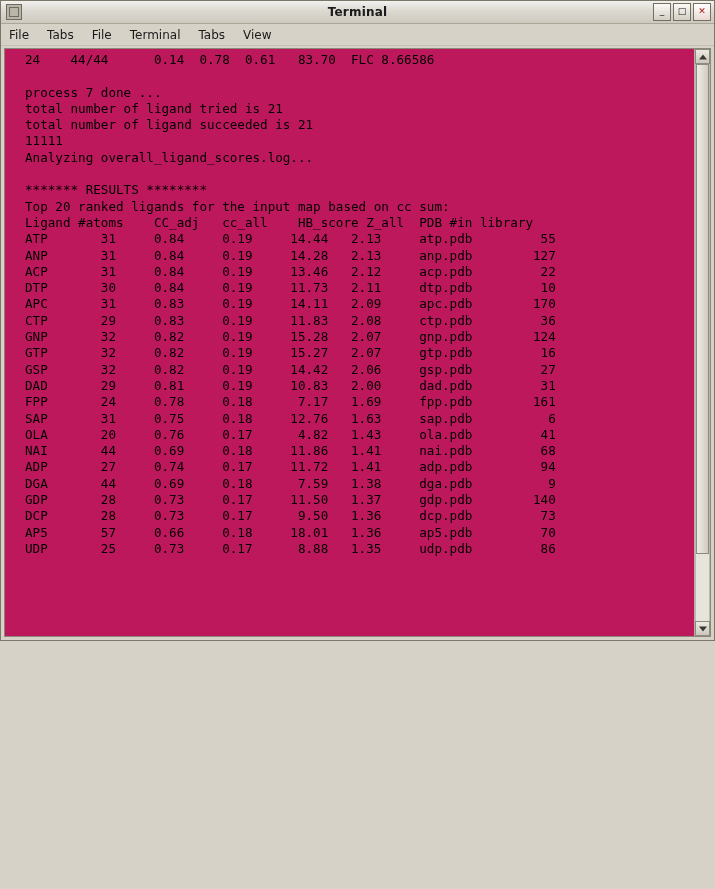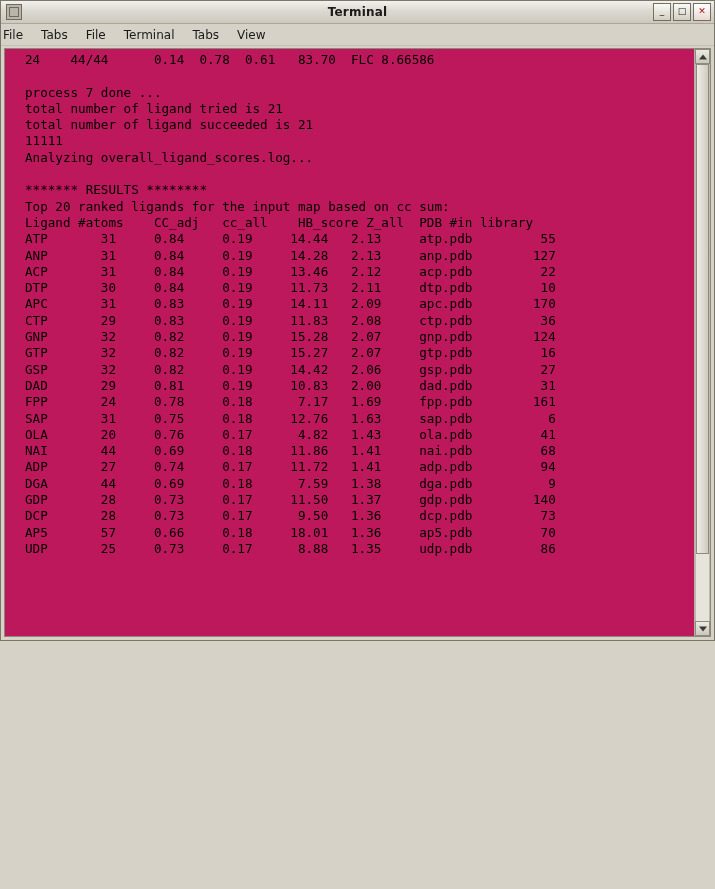--- a/index.html
+++ b/index.html
@@ -80,20 +80,21 @@
     background: linear-gradient(to bottom, #ffffff, #e8d8d4);
     color: #b01a10;
     font-weight: bold;
   }
   
   .menubar {
     height: 21px;
     background: #d6d2c8;
     display: flex;
     align-items: center;
+    padding-left: 6px;
     gap: 14px;
     font-size: 12px;
     color: #1a1a1a;
     border-bottom: 1px solid #c3bfb4;
     flex: 0 0 auto;
   }
   .menu-item {
     cursor: default;
     padding: 1px 2px;
   }

